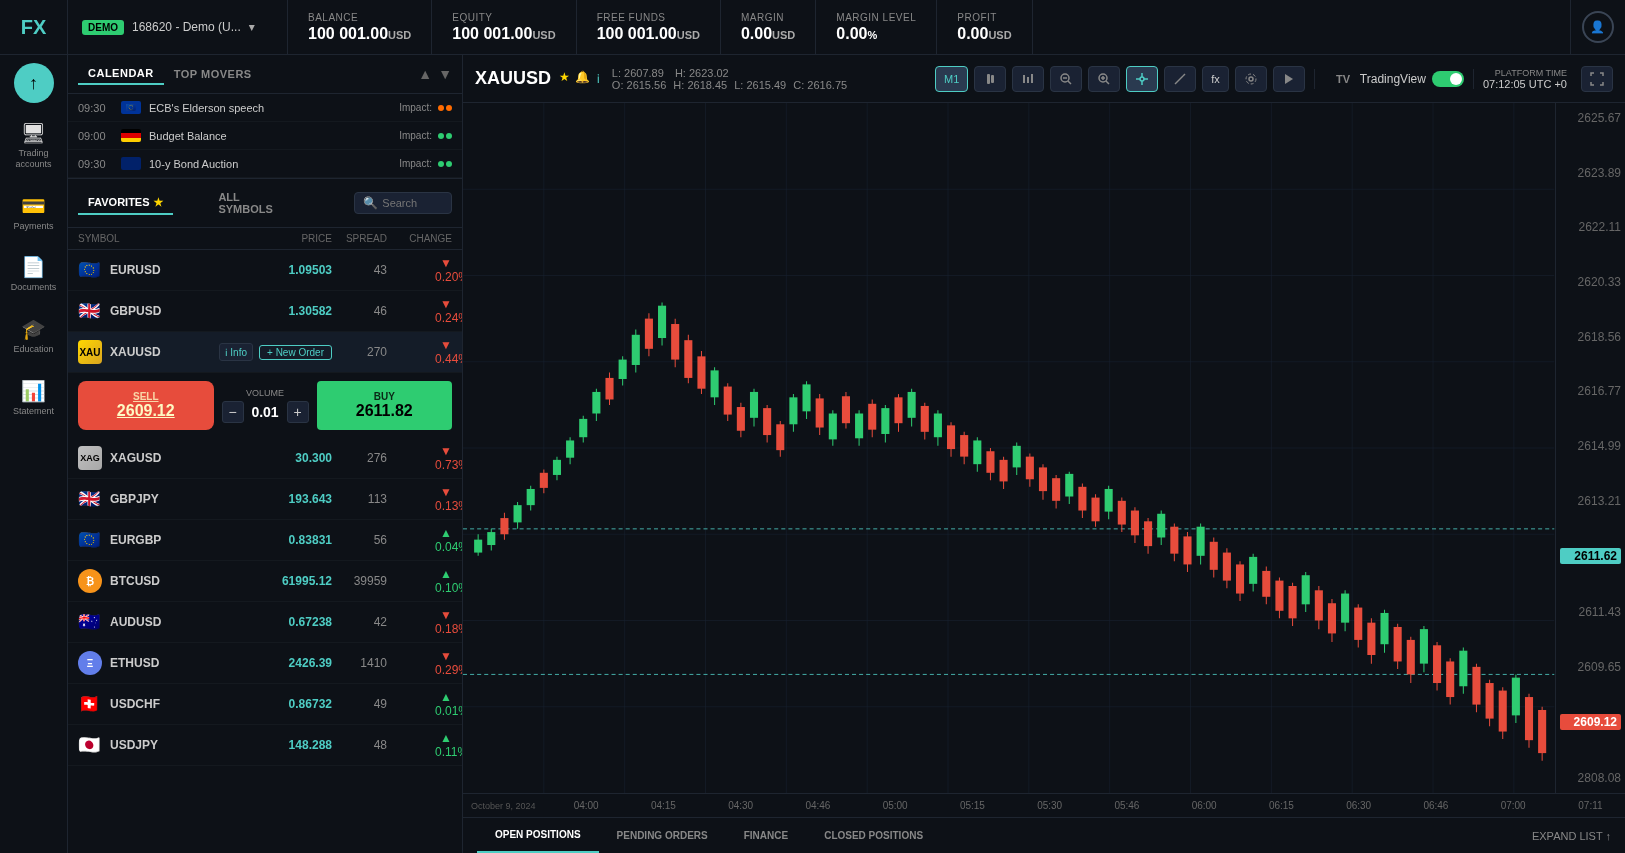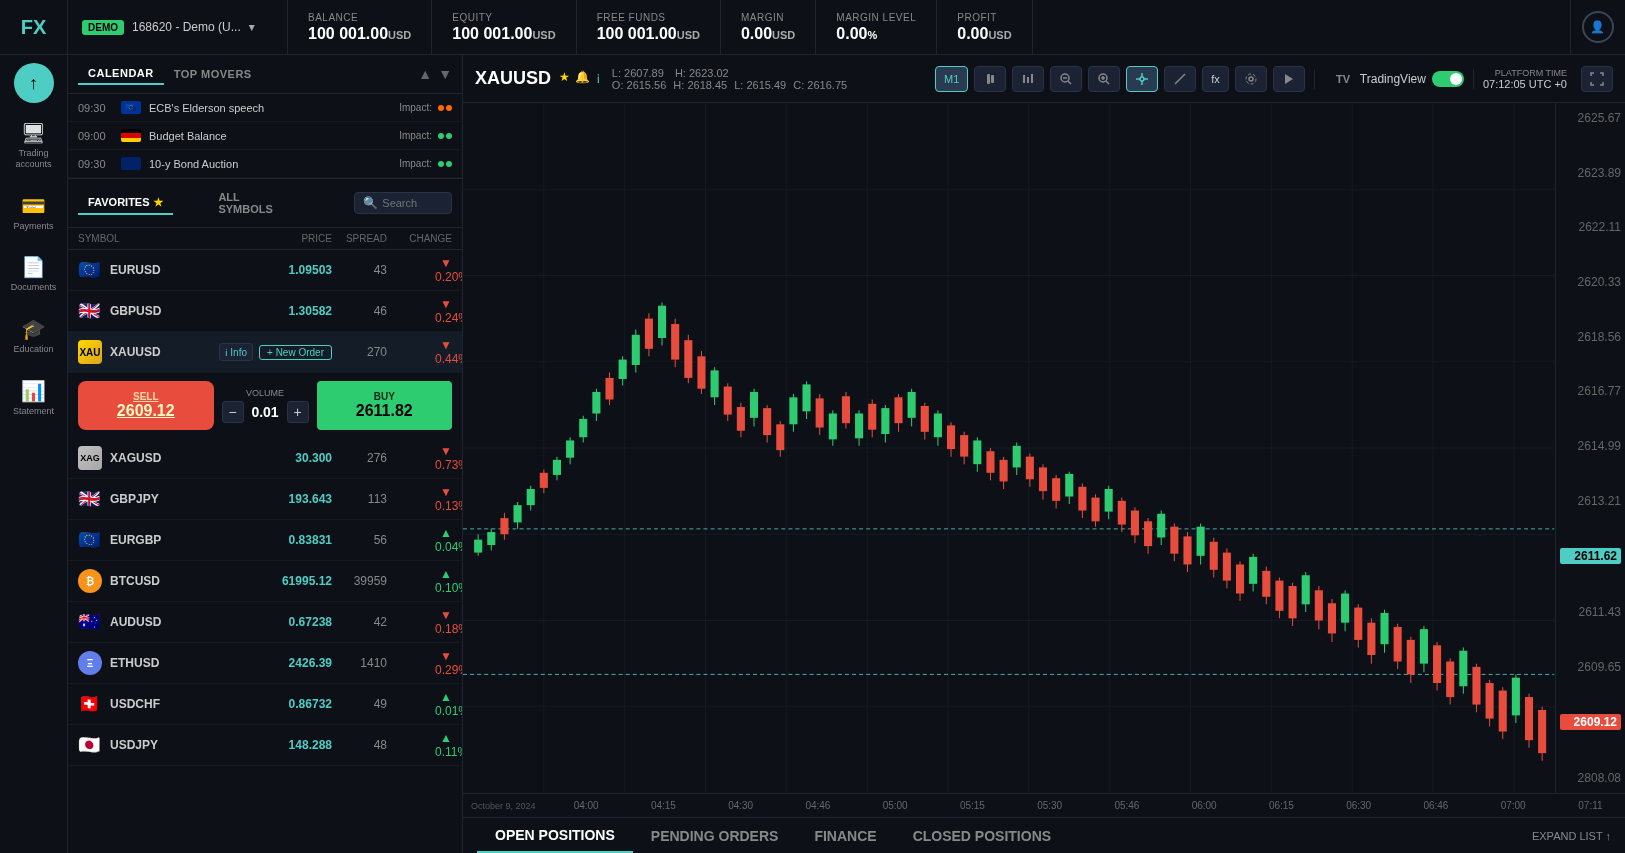--- a/index.html
+++ b/index.html
@@ -122,21 +122,21 @@
     .price-label { font-size: 12px; color: #666; text-align: right; }
     .price-label.highlight { background: #4ecdc4; color: #000; padding: 1px 4px; border-radius: 2px; font-weight: bold; }
     .price-label.red-highlight { background: #e74c3c; color: #fff; padding: 1px 4px; border-radius: 2px; font-weight: bold; }
 
     
     .time-axis { height: 24px; display: flex; align-items: center; border-top: 1px solid #1e2530; padding: 0 10px; }
     .time-label { font-size: 10px; color: #666; }
 
     
     .bottom-bar { height: 36px; background: #0d1117; border-top: 1px solid #1e2530; display: flex; align-items: center; padding: 0 14px; }
-    .bottom-tab { font-size: 14px; font-weight: bold; color: #888; padding: 0 18px; cursor: pointer; text-transform: uppercase; height: 100%; display: flex; align-items: center; }
+    .bottom-tab { font-size: 10px; font-weight: bold; color: #888; padding: 0 18px; cursor: pointer; text-transform: uppercase; height: 100%; display: flex; align-items: center; }
     .bottom-tab.active { color: #fff; border-bottom: 2px solid #4ecdc4; }
     .bottom-tab-spacer { flex: 1; }
     .expand-list-btn { font-size: 11px; color: #888; cursor: pointer; text-transform: uppercase; }
   </style>
 </head>
 <body>
 
 <div class="top-bar">
   <div class="top-bar-left">
     <div class="fx-logo">FX</div>

